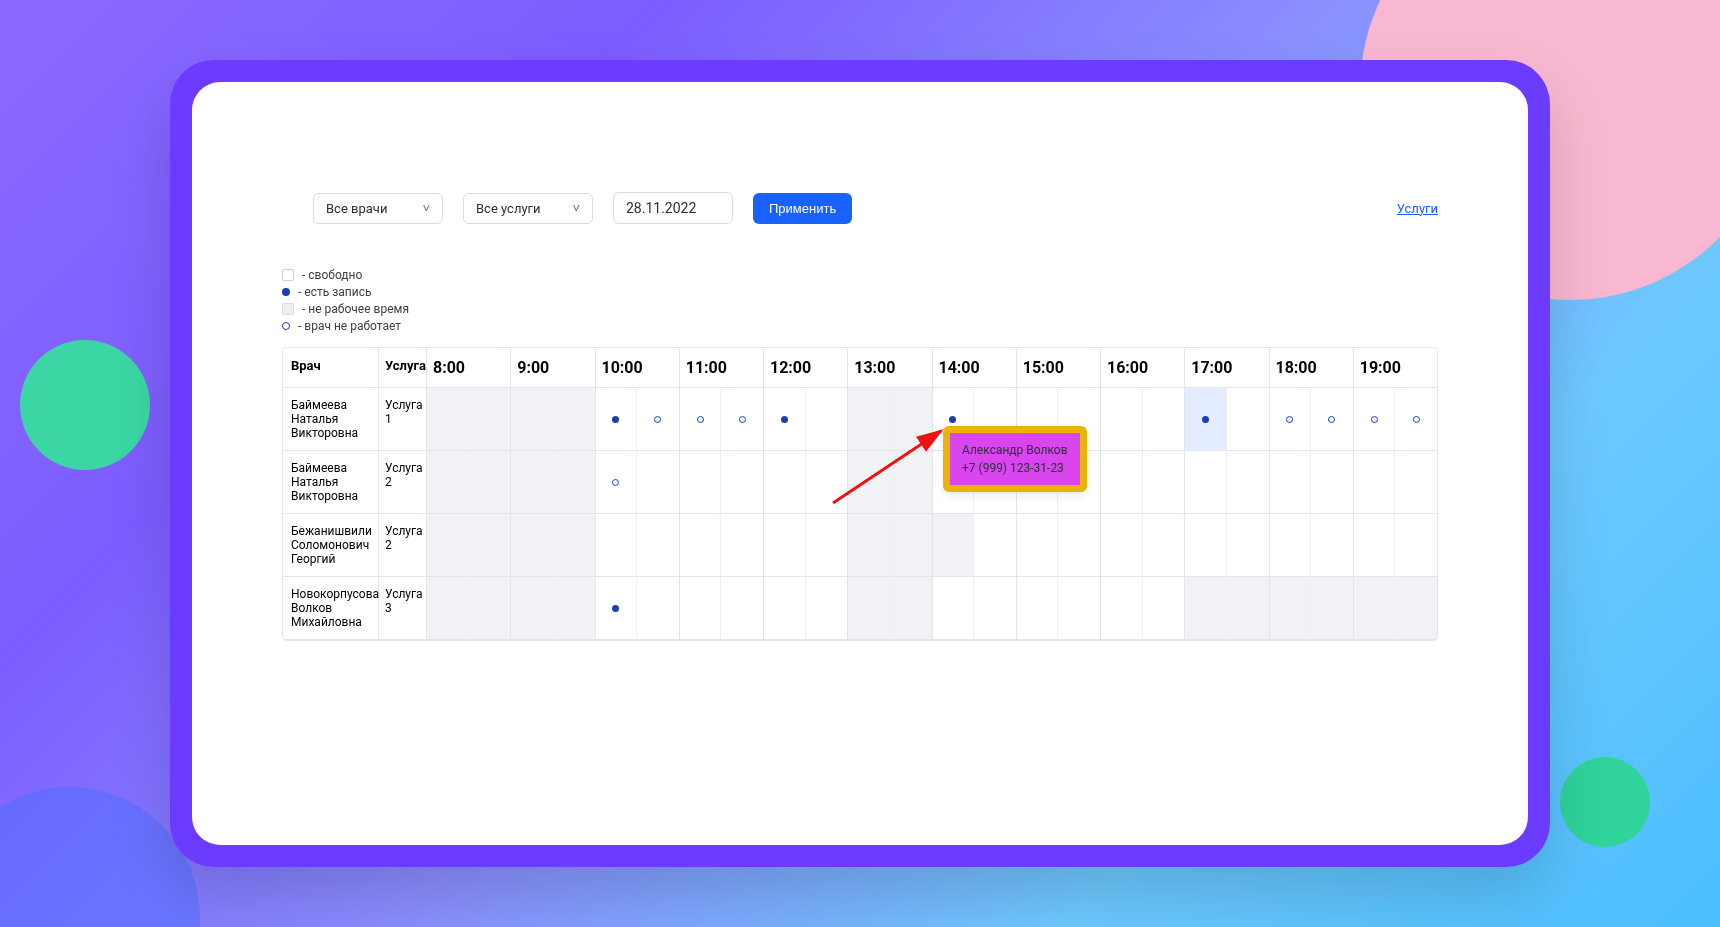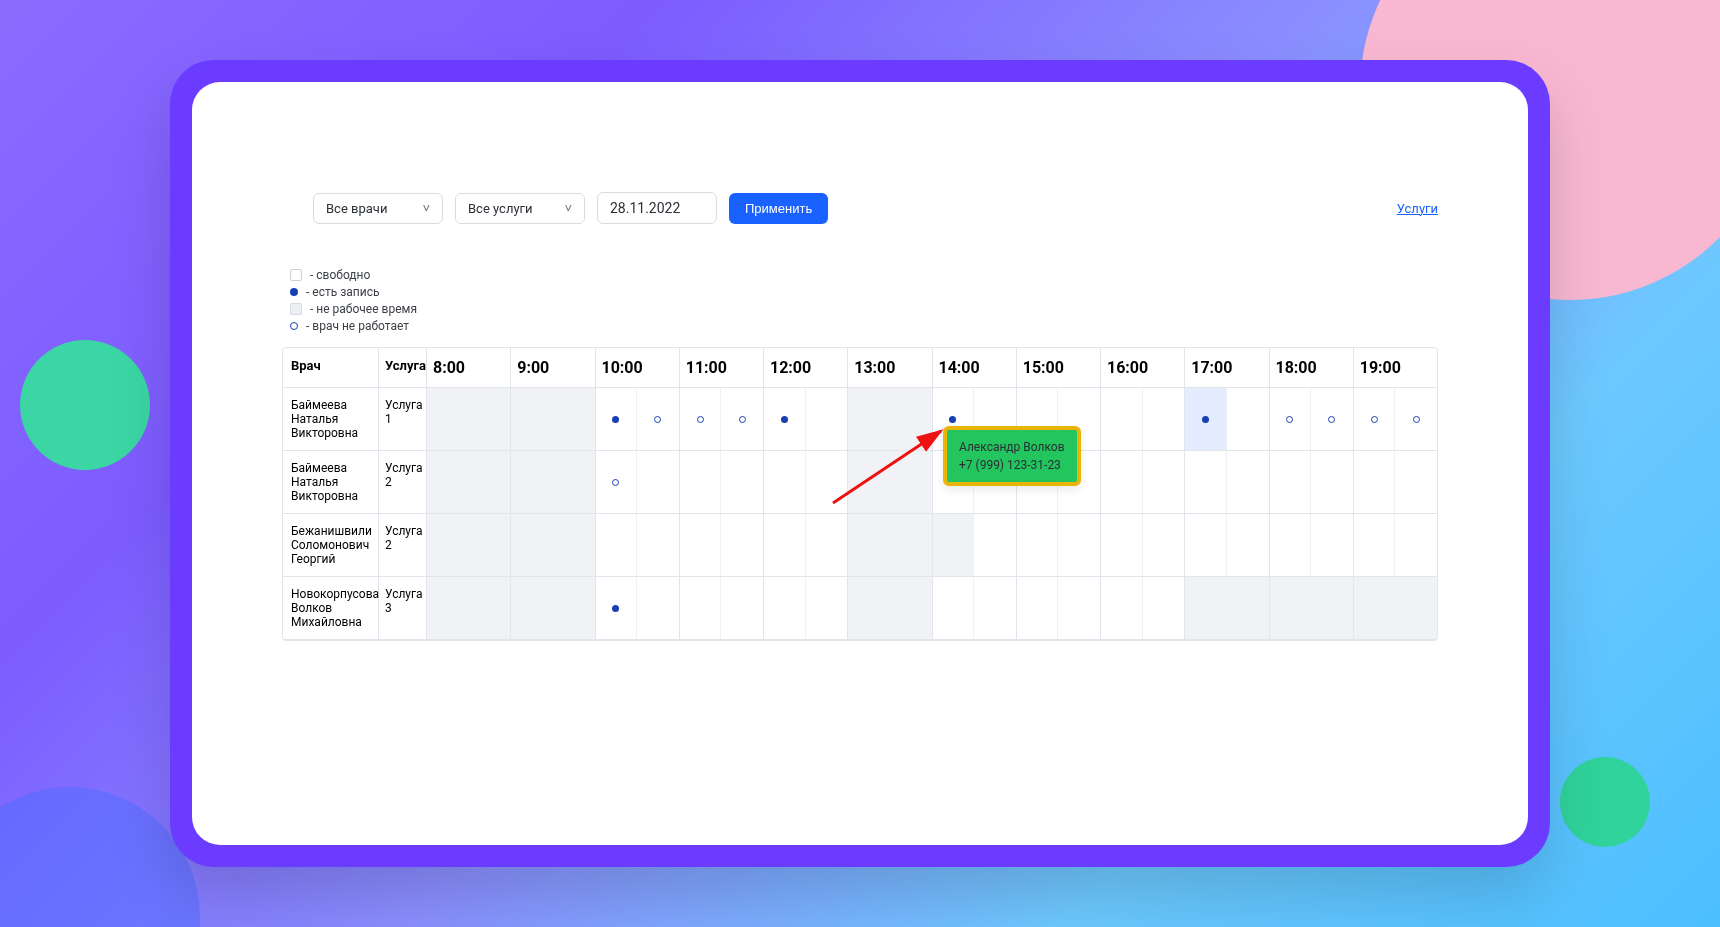--- a/index.html
+++ b/index.html
@@ -28,21 +28,21 @@
   }
   .device-screen {
     width: 100%; height: 100%;
     background: #fff;
     border-radius: 28px;
     padding: 110px 90px 40px 90px;
     overflow: hidden;
     position: relative;
   }
 
-  .toolbar { display: flex; align-items: center; gap: 12px; padding-left: 31px; }
+  .toolbar { display: flex; align-items: center; gap: 20px; padding-left: 31px; }
   .select {
     display: flex; align-items: center; justify-content: space-between;
     border: 1px solid #d7dbe2; border-radius: 6px;
     padding: 7px 12px; font-size: 13px; color: #2b2f36;
     background: #fff; min-width: 130px; cursor: pointer;
   }
   .select .chev { color: #6b7280; }
   .date-input {
     border: 1px solid #d7dbe2; border-radius: 6px;
     padding: 7px 12px; font-size: 14px; color: #2b2f36;
@@ -50,21 +50,21 @@
   }
   .btn-primary {
     background: #1a62ff; color: #fff; border: none;
     border-radius: 6px; padding: 8px 16px; font-size: 13px;
     cursor: pointer;
   }
   .toolbar-spacer { flex: 1; }
   .link-services { color: #1a62ff; text-decoration: underline; font-size: 13px; cursor: pointer; }
 
   .legend { margin-top: 44px; font-size: 12px; color: #3b3f46; }
-  .legend-row { display: flex; align-items: center; gap: 8px; margin: 3px 8px; }
+  .legend-row { display: flex; align-items: center; gap: 8px; margin: 3px 0; }
   .sw { width: 12px; height: 12px; display: inline-block; border-radius: 2px; }
   .sw.free { background: #fff; border: 1px solid #c9ced8; }
   .dot { width: 8px; height: 8px; border-radius: 50%; display: inline-block; }
   .dot.filled { background: #1a3fb3; }
   .dot.hollow { background: #fff; border: 1.5px solid #1a3fb3; }
   .sw.nonwork { background: #eceff3; border: 1px solid #d7dbe2; }
 
   .sched-wrap { margin-top: 14px; border: 1px solid #e2e6ec; border-radius: 4px; position: relative; }
   .sched-row { display: flex; border-bottom: 1px solid #e2e6ec; }
   .sched-row:last-child { border-bottom: none; }
@@ -82,21 +82,21 @@
   }
   .halfslot:last-child { border-right: none; }
   .halfslot.nonwork { background: #f0f2f6; }
   .halfslot.highlight { background: #e3edff; }
   .slot-dot { width: 7px; height: 7px; border-radius: 50%; }
   .slot-dot.filled { background: #1a3fb3; }
   .slot-dot.hollow { background: #fff; border: 1.5px solid #1a3fb3; }
 
   .tooltip {
     position: absolute;
-    background: #22c55e; border: 4px solid #eab308; border-radius: 6px;
+    background: #d946ef; border: 7px solid #eab308; border-radius: 6px;
     padding: 8px 12px; font-size: 12px; color: #2b2f36;
     box-shadow: 0 4px 10px rgba(0,0,0,.08);
     line-height: 1.5; z-index: 10;
   }
 
   .annotation-arrow { position: absolute; z-index: 9; pointer-events: none; }
 </style>
 </head>
 <body>
 

